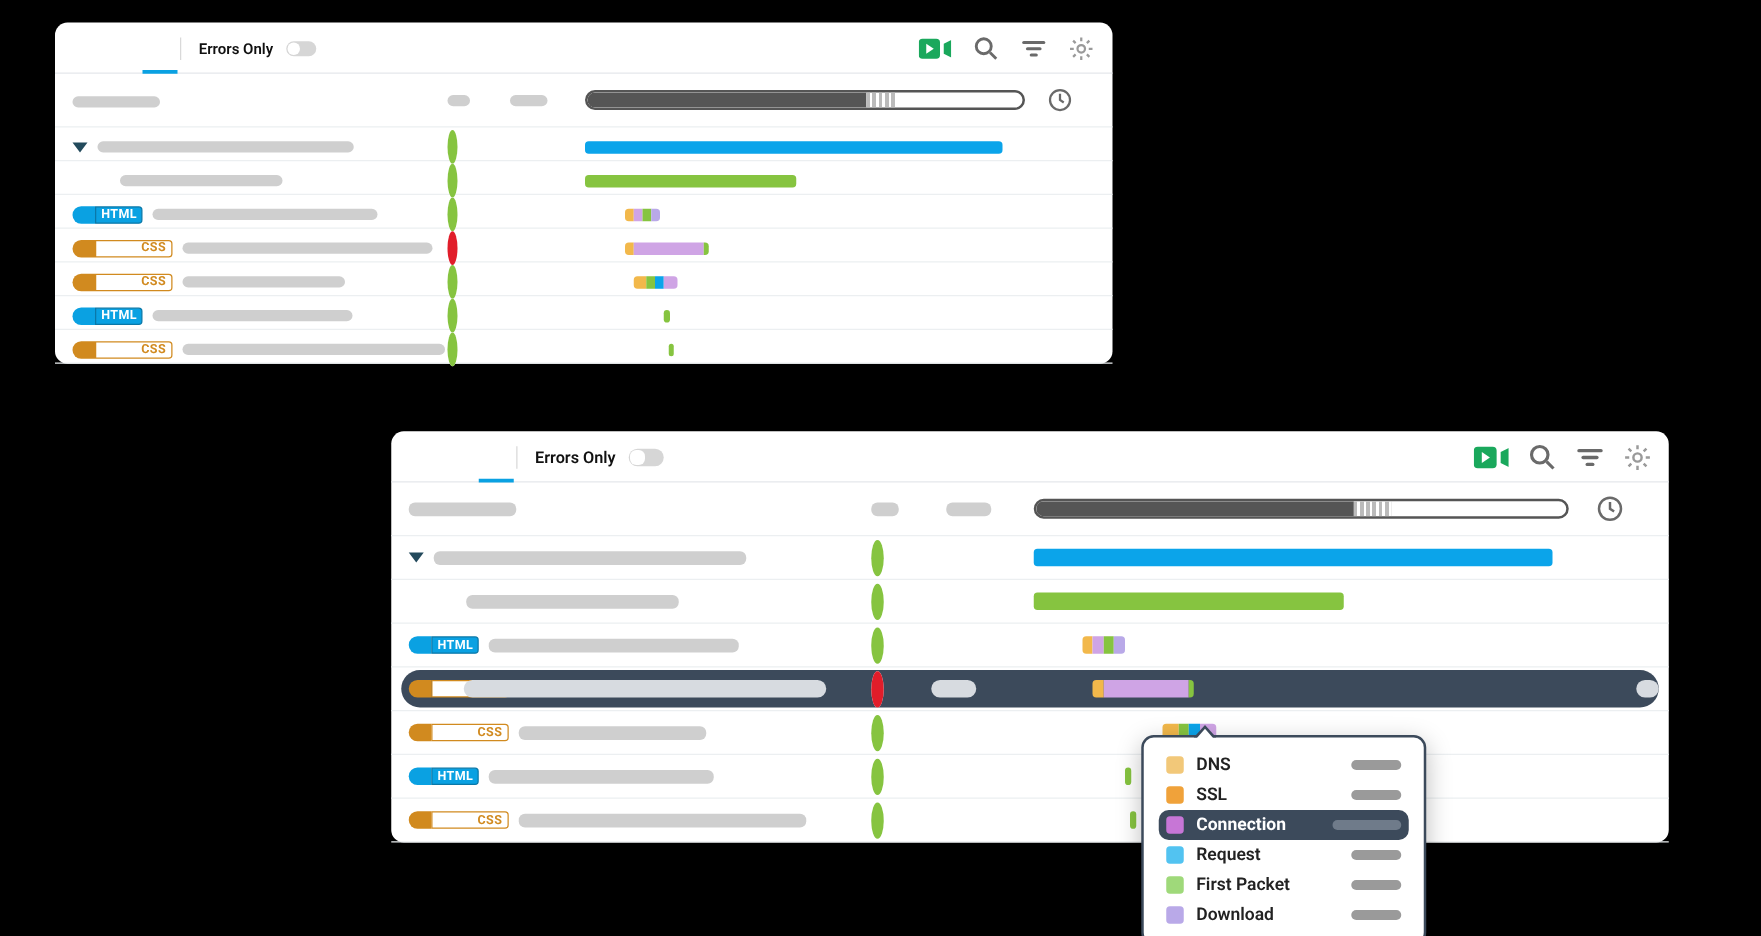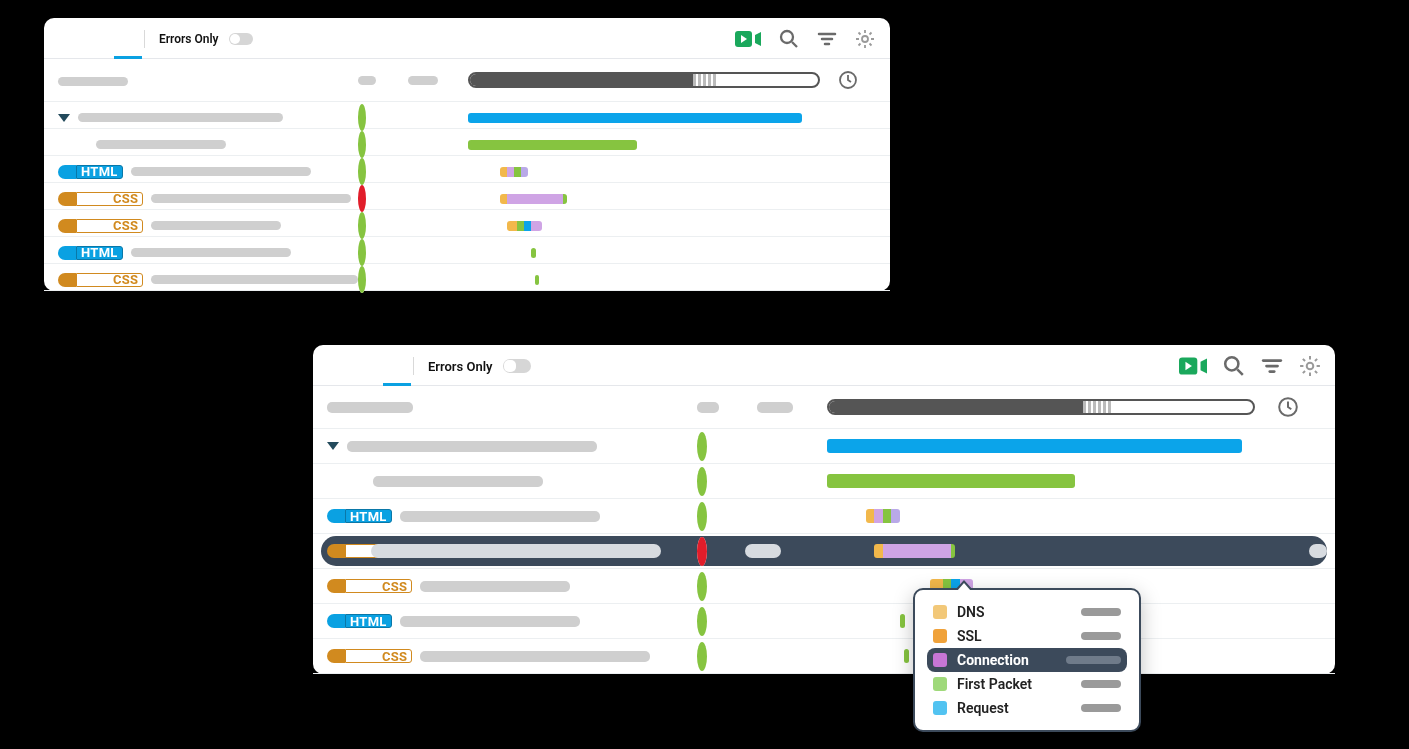--- a/index.html
+++ b/index.html
@@ -78,21 +78,21 @@
     position:relative;
   }
   .cell1 { display:flex; align-items:center; gap:8px; min-width:0;}
   .caret {
     width:0; height:0; border-left:6px solid transparent; border-right:6px solid transparent; border-top:8px solid #234a5c;
   }
 
   .pillwrap { display:inline-flex; align-items:center; }
   .pillwrap .left { width:18px; height:14px; border-top-left-radius:7px; border-bottom-left-radius:7px; }
   .pillwrap .right { height:14px; display:flex; align-items:center; padding:0 4px; border-top-right-radius:3px; border-bottom-right-radius:3px;}
-  .pillwrap .txt { font-size:13px; font-weight:700; color:#fff; letter-spacing:0.3px;}
+  .pillwrap .txt { font-size:10px; font-weight:700; color:#fff; letter-spacing:0.3px;}
   .pillwrap.html .left { background:#0aa1e2; } .pillwrap.html .right{ background:#0aa1e2; border:1px solid #0a78a8;}
   .pillwrap.css .left { background:#d18a1f; } .pillwrap.css .right{ background:#fff; border:1px solid #d18a1f;} .pillwrap.css .txt{ color:#d18a1f;margin-left:32px;}
 
   .status-circle {
     width:14px; height:14px; border-radius:50%; border:4px solid #86c440; background:#fff;
   }
   .status-circle.err { border-color:#e11d2a; }
   .status-circle.big { width:18px; height:18px; border-width:5px; }
 
   .timeline { position:relative; height:100%; }
@@ -530,26 +530,32 @@
           <span class="gap"></span>
           <span class="val"></span>
         </div>
         <div class="legend-row sel">
           <span class="sw" style="background: rgb(199, 118, 214);"></span>
           <span class="lbl">Connection</span>
           <span class="gap"></span>
           <span class="val"></span>
         </div>
         <div class="legend-row">
+          <span class="sw" style="background: rgb(82, 195, 241);"></span>
+          <span class="lbl">Request</span>
+          <span class="gap"></span>
+          <span class="val"></span>
+        </div>
+        <div class="legend-row">
           <span class="sw" style="background: rgb(159, 217, 122);"></span>
           <span class="lbl">First Packet</span>
           <span class="gap"></span>
           <span class="val"></span>
         </div>
         <div class="legend-row">
-          <span class="sw" style="background: rgb(82, 195, 241);"></span>
-          <span class="lbl">Request</span>
+          <span class="sw" style="background: rgb(185, 169, 232);"></span>
+          <span class="lbl">Download</span>
           <span class="gap"></span>
           <span class="val"></span>
         </div>
       </div>
   </div>
 </div>
 
 </body></html>

